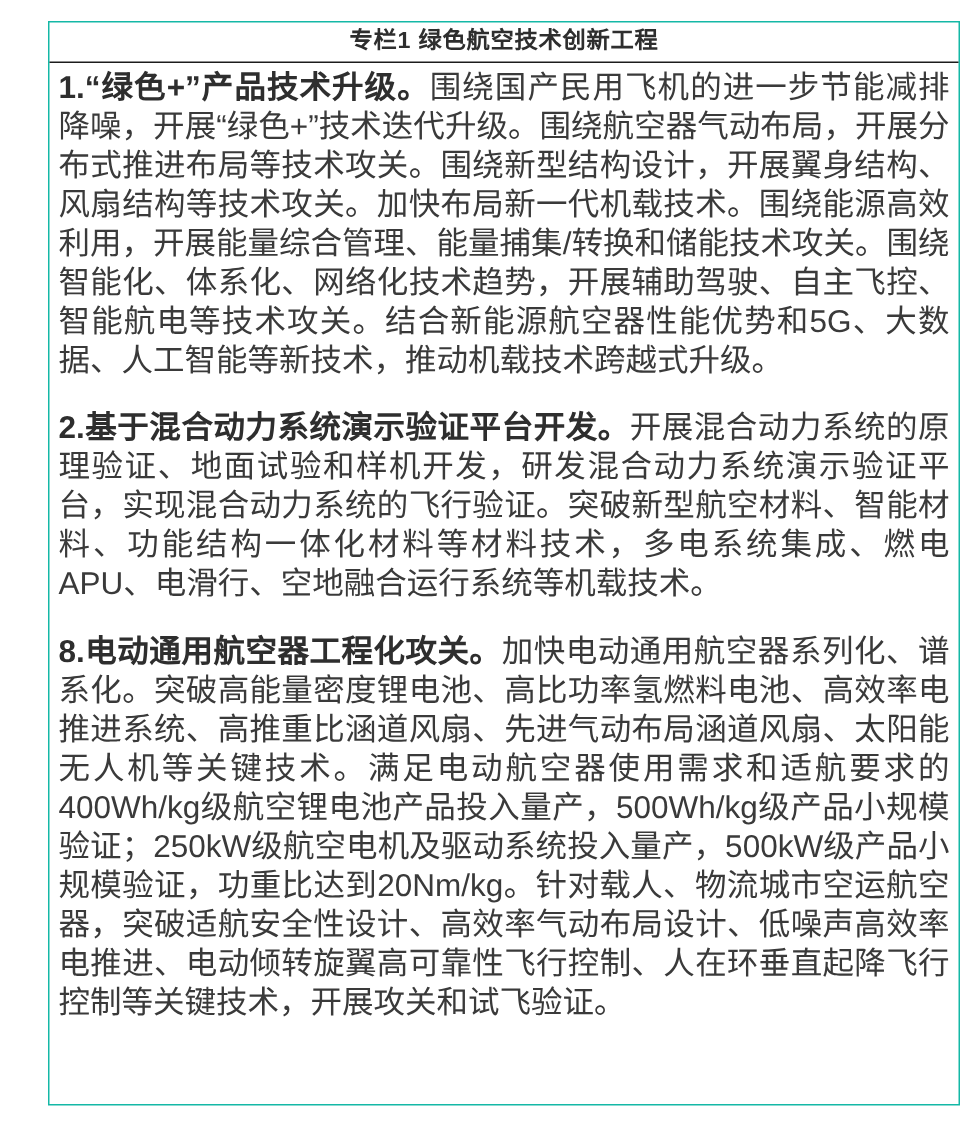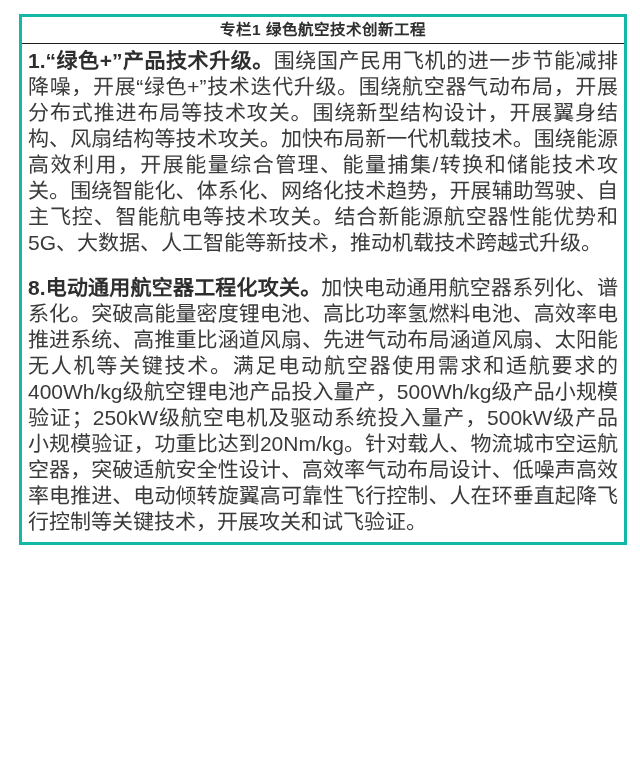--- a/index.html
+++ b/index.html
@@ -11,25 +11,25 @@
   }
   .page {
     position: relative;
     width: 640px;
     height: 758px;
     background: #ffffff;
     overflow: hidden;
   }
   .panel {
     position: absolute;
-    left: 19px;
+    left: 32px;
     top: 14px;
     width: 608px;
-    height: 531px;
-    border: 3px solid #14b8a6;
+    height: 723px;
+    border: 1px solid #14b8a6;
     background: #ffffff;
   }
   .panel-title {
     border-bottom: 1px solid #1c1c1c;
     text-align: center;
     font-weight: bold;
     font-size: 15.5px;
     line-height: 26px;
     height: 27px;
     color: #2e2e2e;
@@ -57,17 +57,20 @@
 <body>
 
 <div class="page">
   <div class="panel">
     <div class="panel-title">专栏1 绿色航空技术创新工程</div>
     <div class="panel-body">
       <p>
         <span class="lead">1.“绿色+”产品技术升级。</span><span>围绕国产民用飞机的进一步节能减排降噪，开展“绿色+”技术迭代升级。围绕航空器气动布局，开展分布式推进布局等技术攻关。围绕新型结构设计，开展翼身结构、风扇结构等技术攻关。加快布局新一代机载技术。围绕能源高效利用，开展能量综合管理、能量捕集/转换和储能技术攻关。围绕智能化、体系化、网络化技术趋势，开展辅助驾驶、自主飞控、智能航电等技术攻关。结合新能源航空器性能优势和5G、大数据、人工智能等新技术，推动机载技术跨越式升级。</span>
       </p>
       <p>
+        <span class="lead">2.基于混合动力系统演示验证平台开发。</span><span>开展混合动力系统的原理验证、地面试验和样机开发，研发混合动力系统演示验证平台，实现混合动力系统的飞行验证。突破新型航空材料、智能材料、功能结构一体化材料等材料技术，多电系统集成、燃电APU、电滑行、空地融合运行系统等机载技术。</span>
+      </p>
+      <p>
         <span class="lead">8.电动通用航空器工程化攻关。</span><span>加快电动通用航空器系列化、谱系化。突破高能量密度锂电池、高比功率氢燃料电池、高效率电推进系统、高推重比涵道风扇、先进气动布局涵道风扇、太阳能无人机等关键技术。满足电动航空器使用需求和适航要求的400Wh/kg级航空锂电池产品投入量产，500Wh/kg级产品小规模验证；250kW级航空电机及驱动系统投入量产，500kW级产品小规模验证，功重比达到20Nm/kg。针对载人、物流城市空运航空器，突破适航安全性设计、高效率气动布局设计、低噪声高效率电推进、电动倾转旋翼高可靠性飞行控制、人在环垂直起降飞行控制等关键技术，开展攻关和试飞验证。</span>
       </p>
     </div>
   </div>
 </div>
 
 </body></html>

